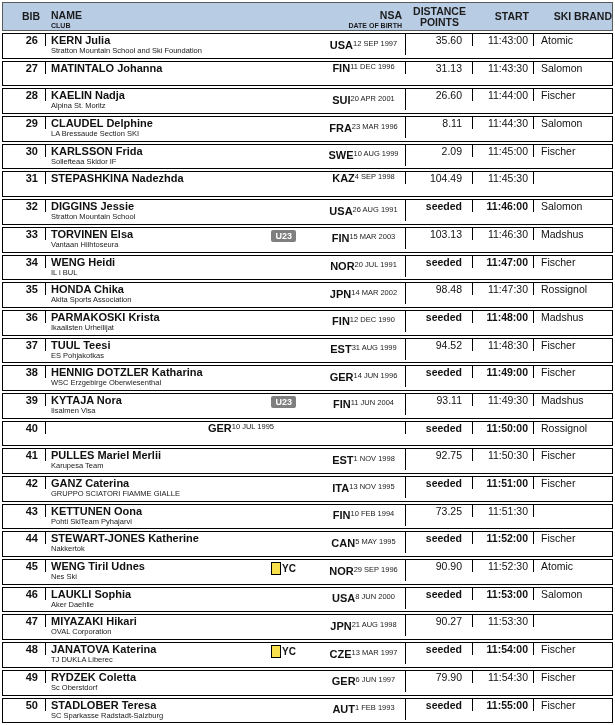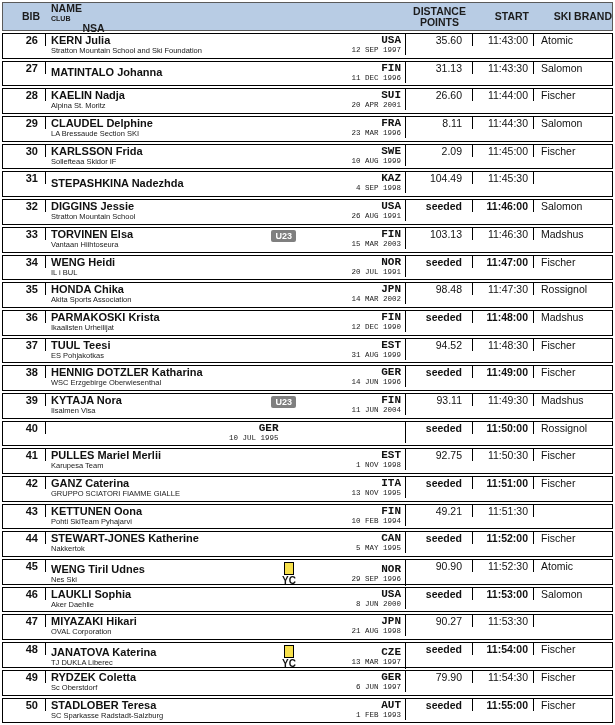--- a/index.html
+++ b/index.html
@@ -27,21 +27,21 @@
   .h-main { font-size: 10.5px; font-weight: bold; line-height: 11px; }
   .h-sub  { font-size: 7px;   font-weight: bold; line-height: 9px; }
 
   .col-bib   { width: 43px;  flex: none; }
   .col-name  { flex: 1 1 auto; min-width: 0; }
   .col-pts   { width: 67px;  flex: none; }
   .col-start { width: 61px;  flex: none; }
   .col-brand { width: 78px;  flex: none; }
 
   .thead .col-bib   { align-items: flex-end; padding-right: 6px; }
-  .thead .col-name  { padding-left: 5px; padding-right: 4px; flex-direction: column; justify-content: space-between; align-items: flex-start; }
+  .thead .col-name  { padding-left: 5px; padding-right: 4px; flex-direction: row; justify-content: space-between; align-items: flex-end; }
   .thead .col-pts   { align-items: center; text-align: center; }
   .thead .col-start { align-items: flex-end; padding-right: 5px; }
   .thead .col-brand { align-items: flex-end; padding-left: 7px; }
 
   
   .tbody { display: flex; flex-direction: column; margin-top: 2px; gap: 2px; }
   .row {
     display: flex;
     align-items: flex-start;
     height: 25.7px;
@@ -81,23 +81,23 @@
   .badge-yc { display: none; align-items: center; }
   .yc-box {
     width: 10px; height: 13px;
     background: var(--yc-bg, #f7e04b);
     border: 1px solid #000000;
     display: inline-block;
     margin-right: 1px;
   }
   .yc-text { font-size: 10px; font-weight: bold; }
   .row.has-u23 .badge-u23 { display: inline-block; }
-  .row.has-yc  .badge-yc  { display: inline-flex; flex-direction: column; }
-
-  .nsa-block { flex: none; width: 75px; text-align: right; display: flex; flex-direction: column; justify-content: center; font-family: Liberation Mono, monospace; }
+  .row.has-yc  .badge-yc  { display: inline-flex; }
+
+  .nsa-block { flex: none; width: 75px; text-align: right; display: flex; flex-direction: row; justify-content: center; }
   .nsa { font-size: 11px; font-weight: bold; line-height: 12px; }
   .dob { font-size: 7.5px; line-height: 9px; color: #1a1a1a; }
 
   .cell.col-pts   { align-items: flex-end; padding-right: 10px; font-size: 10.5px; }
   .cell.col-start { align-items: flex-end; padding-right: 5px;  font-size: 10.5px; }
   .cell.col-brand { align-items: flex-start; padding-left: 7px; font-size: 10.5px; }
   .row.seeded .cell.col-pts,
   .row.seeded .cell.col-start { font-weight: bold; }
 </style>
 </head>
@@ -493,21 +493,21 @@
       </div>
       <div class="badge-slot">
         
         
       </div>
       <div class="nsa-block">
         <div class="nsa">FIN</div>
         <div class="dob">10 FEB 1994</div>
       </div>
     </div>
-    <div class="cell col-pts">49.21</div>
+    <div class="cell col-pts">73.25</div>
     <div class="cell col-start">11:51:30</div>
     <div class="cell col-brand"></div>
   </div>
 
   <div class="row seeded">
     <div class="cell col-bib">44</div>
     <div class="cell col-name">
       <div class="name-club">
         <div class="athlete-name">STEWART-JONES Katherine</div>
         <div class="athlete-club">Nakkertok</div>

